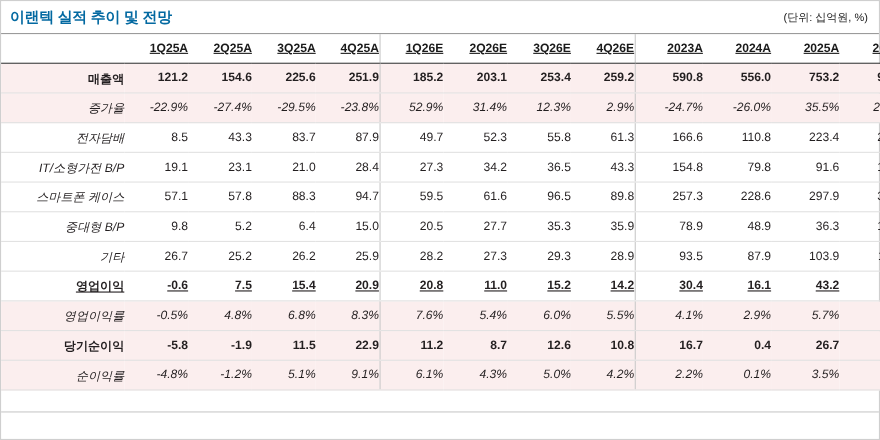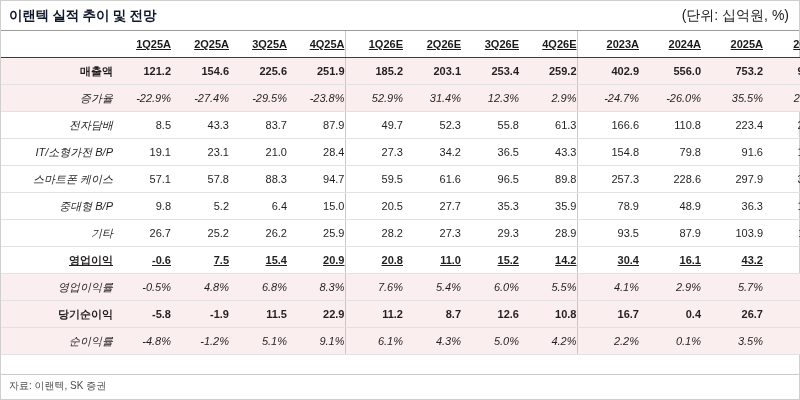--- a/index.html
+++ b/index.html
@@ -24,25 +24,25 @@
   .title-row {
     display: flex;
     align-items: center;
     justify-content: space-between;
     padding: 6px 10px 5px 8px;
     border-bottom: 1px solid #9b9b9b;
   }
   .title {
     font-size: 13.5px;
     font-weight: bold;
-    color: #0f172a;
+    color: #0369a1;
     letter-spacing: -0.2px;
   }
   .unit {
-    font-size: 14px;
+    font-size: 10px;
     color: #1a1a1a;
   }
   table.data {
     border-collapse: collapse;
     width: 100%;
     table-layout: fixed;
   }
   table.data col.label { width: 112px; }
   table.data col.q { width: 58px; }
   table.data col.y { width: 62px; }
@@ -145,21 +145,21 @@
       <tr class="shade bold row-sep">
         <td class="lbl">매출액</td>
         <td class="num">121.2</td>
         <td class="num">154.6</td>
         <td class="num">225.6</td>
         <td class="num">251.9</td>
         <td class="num sep-l">185.2</td>
         <td class="num">203.1</td>
         <td class="num">253.4</td>
         <td class="num">259.2</td>
-        <td class="num sep-l">402.9</td>
+        <td class="num sep-l">590.8</td>
         <td class="num">556.0</td>
         <td class="num">753.2</td>
         <td class="num">904.1</td>
       </tr>
 
       <tr class="shade ital row-sep">
         <td class="lbl">증가율</td>
         <td class="num">-22.9%</td>
         <td class="num">-27.4%</td>
         <td class="num">-29.5%</td>
@@ -315,15 +315,14 @@
         <td class="num sep-l">2.2%</td>
         <td class="num">0.1%</td>
         <td class="num">3.5%</td>
         <td class="num">4.8%</td>
       </tr>
 
     </tbody>
   </table>
 
   <div class="footnote-rule"></div>
-  <div class="footnote">자료: 이랜텍, SK 증권</div>
 
 </div>
 
 </body></html>

